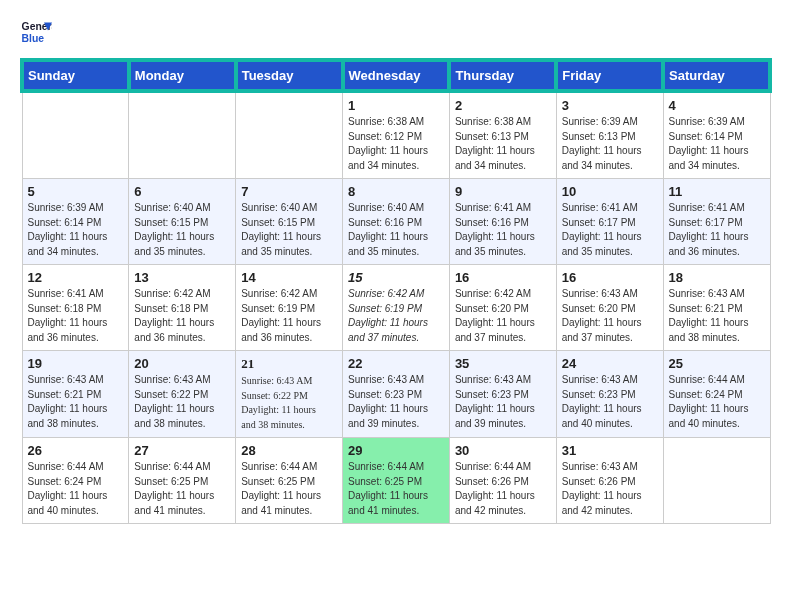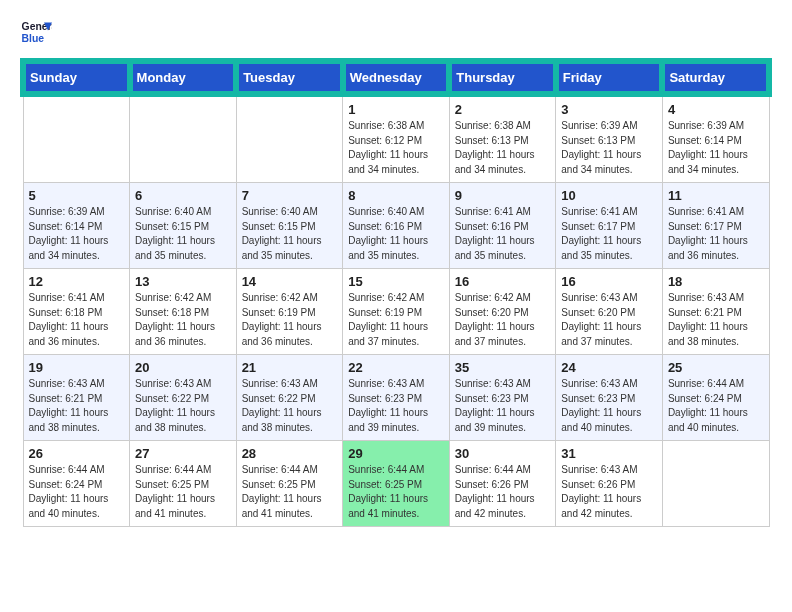--- a/index.html
+++ b/index.html
@@ -50,21 +50,21 @@
       border-collapse: collapse;
       border: 1px solid #ccc;
     }
     .calendar th {
       background-color: #2255cc;
       color: #fff;
       font-size: 13px;
       font-weight: bold;
       padding: 6px 4px;
       text-align: left;
-      border: 6px solid #14b8a6;
+      border: 4px solid #14b8a6;
       margin-top: 38px;
     }
     .calendar td {
       vertical-align: top;
       padding: 5px 5px 5px 5px;
       border: 1px solid #ccc;
       font-size: 10.5px;
       color: #222;
       width: calc(100% / 7);
       min-height: 80px;
@@ -218,21 +218,21 @@
 Daylight: 11 hours
 and 36 minutes.</div>
           </td>
           <td style="background: rgb(255, 255, 255);">
             <span class="day-number">14</span>
             <div class="day-info" style="white-space: pre-line;">Sunrise: 6:42 AM
 Sunset: 6:19 PM
 Daylight: 11 hours
 and 36 minutes.</div>
           </td>
-          <td style="background: rgb(255, 255, 255);">
+          <td style="background: rgb(255, 255, 255); font-style: italic;">
             <span class="day-number">15</span>
             <div class="day-info" style="white-space: pre-line;">Sunrise: 6:42 AM
 Sunset: 6:19 PM
 Daylight: 11 hours
 and 37 minutes.</div>
           </td>
           <td style="background: rgb(255, 255, 255);">
             <span class="day-number">16</span>
             <div class="day-info" style="white-space: pre-line;">Sunrise: 6:42 AM
 Sunset: 6:20 PM
@@ -262,21 +262,21 @@
 Daylight: 11 hours
 and 38 minutes.</div>
           </td>
           <td style="background: rgb(240, 244, 255);">
             <span class="day-number">20</span>
             <div class="day-info" style="white-space: pre-line;">Sunrise: 6:43 AM
 Sunset: 6:22 PM
 Daylight: 11 hours
 and 38 minutes.</div>
           </td>
-          <td style="background: rgb(240, 244, 255);">
+          <td style="background: rgb(240, 244, 255); font-family: Liberation Serif, serif;">
             <span class="day-number">21</span>
             <div class="day-info" style="white-space: pre-line;">Sunrise: 6:43 AM
 Sunset: 6:22 PM
 Daylight: 11 hours
 and 38 minutes.</div>
           </td>
           <td style="background: rgb(240, 244, 255);">
             <span class="day-number">22</span>
             <div class="day-info" style="white-space: pre-line;">Sunrise: 6:43 AM
 Sunset: 6:23 PM

